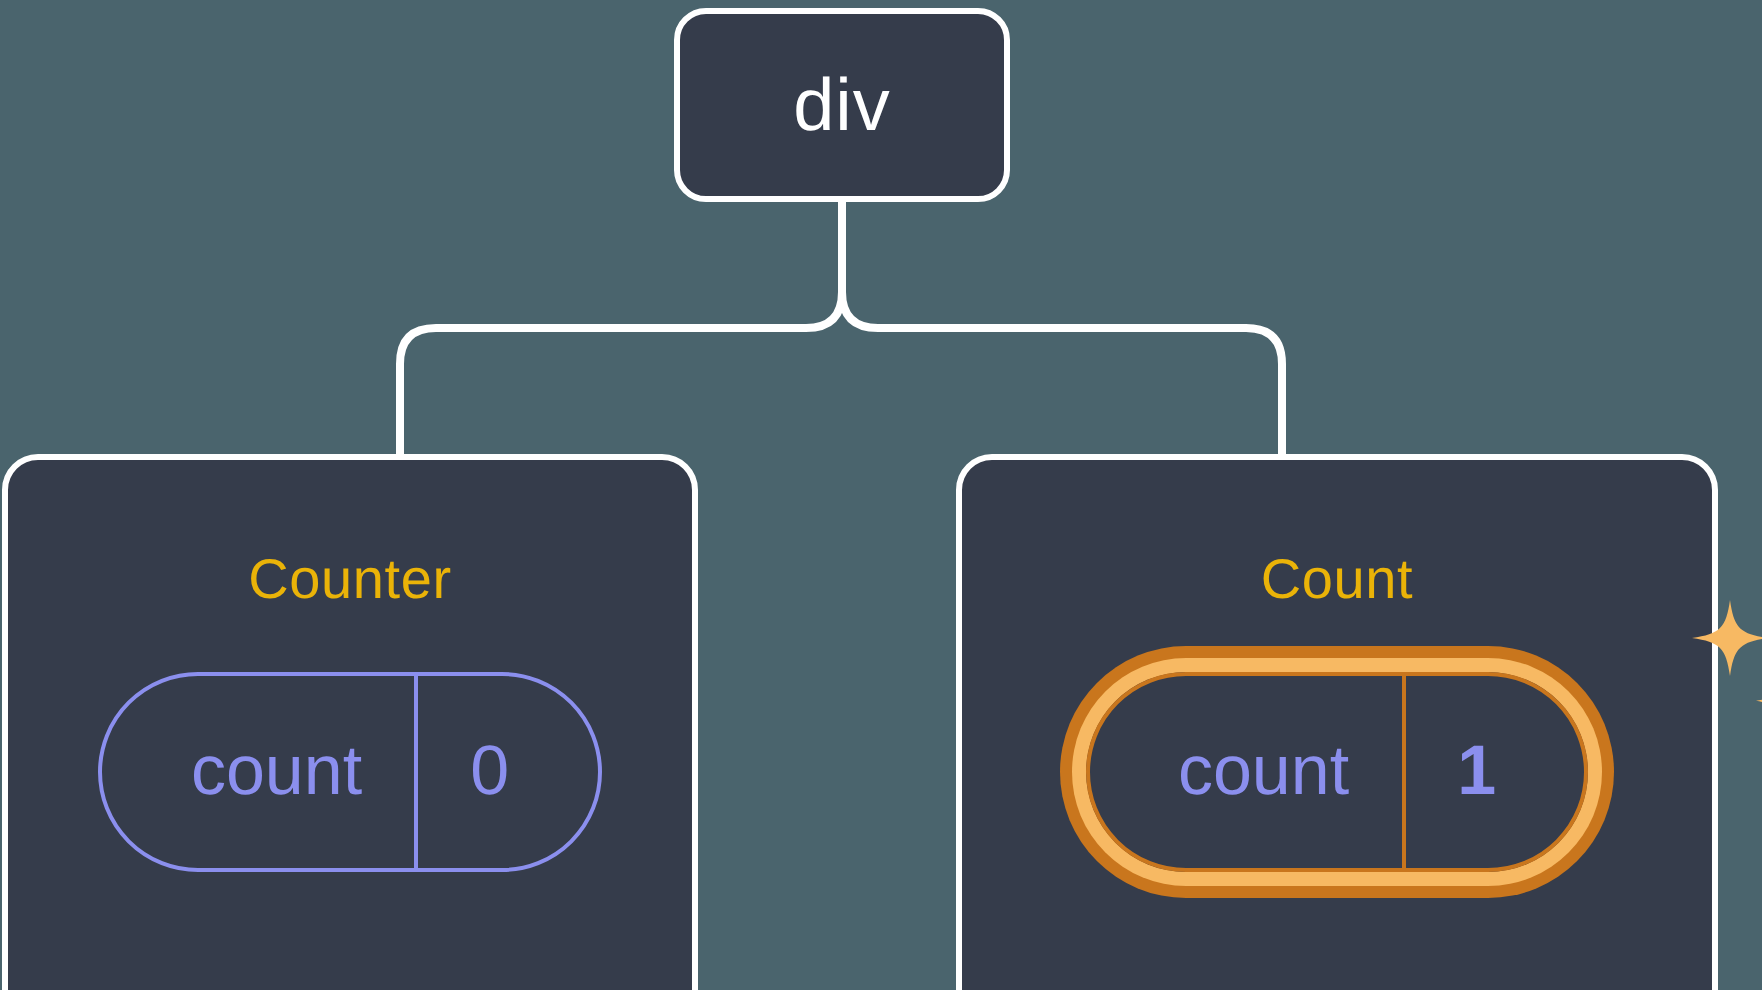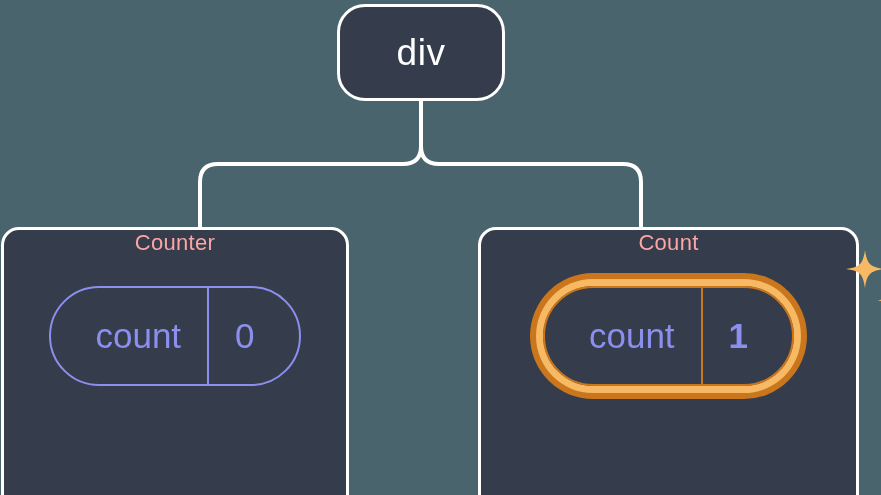--- a/index.html
+++ b/index.html
@@ -27,21 +27,21 @@
     width: 881px;
     height: 495px;
     pointer-events: none;
   }
 
   
   .node {
     position: absolute;
     background: #353c4b;
     border: 3px solid #ffffff;
-    border-radius: 28px;
+    border-radius: 16px;
     box-sizing: border-box;
   }
   .node-root {
     left: 337px;
     top: 4px;
     width: 168px;
     height: 97px;
     display: flex;
     align-items: center;
     justify-content: center;
@@ -62,22 +62,23 @@
   }
   .node-left {
     left: 1px;
     width: 348px;
   }
   .node-right {
     left: 478px;
     width: 381px;
   }
   .node-child .node-title {
-    font-size: 22px;
-    color: #fca5a5;
+    font-size: 28px;
+    color: #eab308;
+    margin-top: 44px;
     letter-spacing: 0.3px;
   }
 
   
   .pill-wrap {
     position: relative;
     margin-top: 30px;
     display: flex;
     align-items: center;
   }

